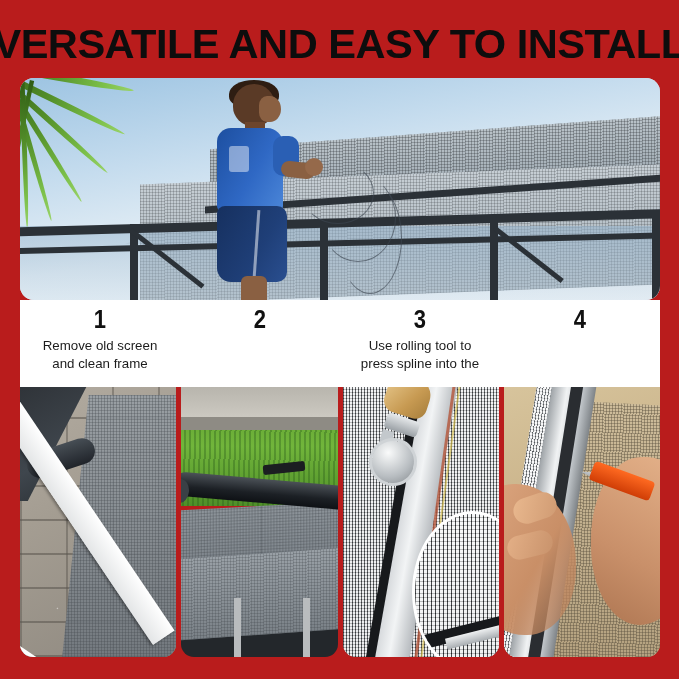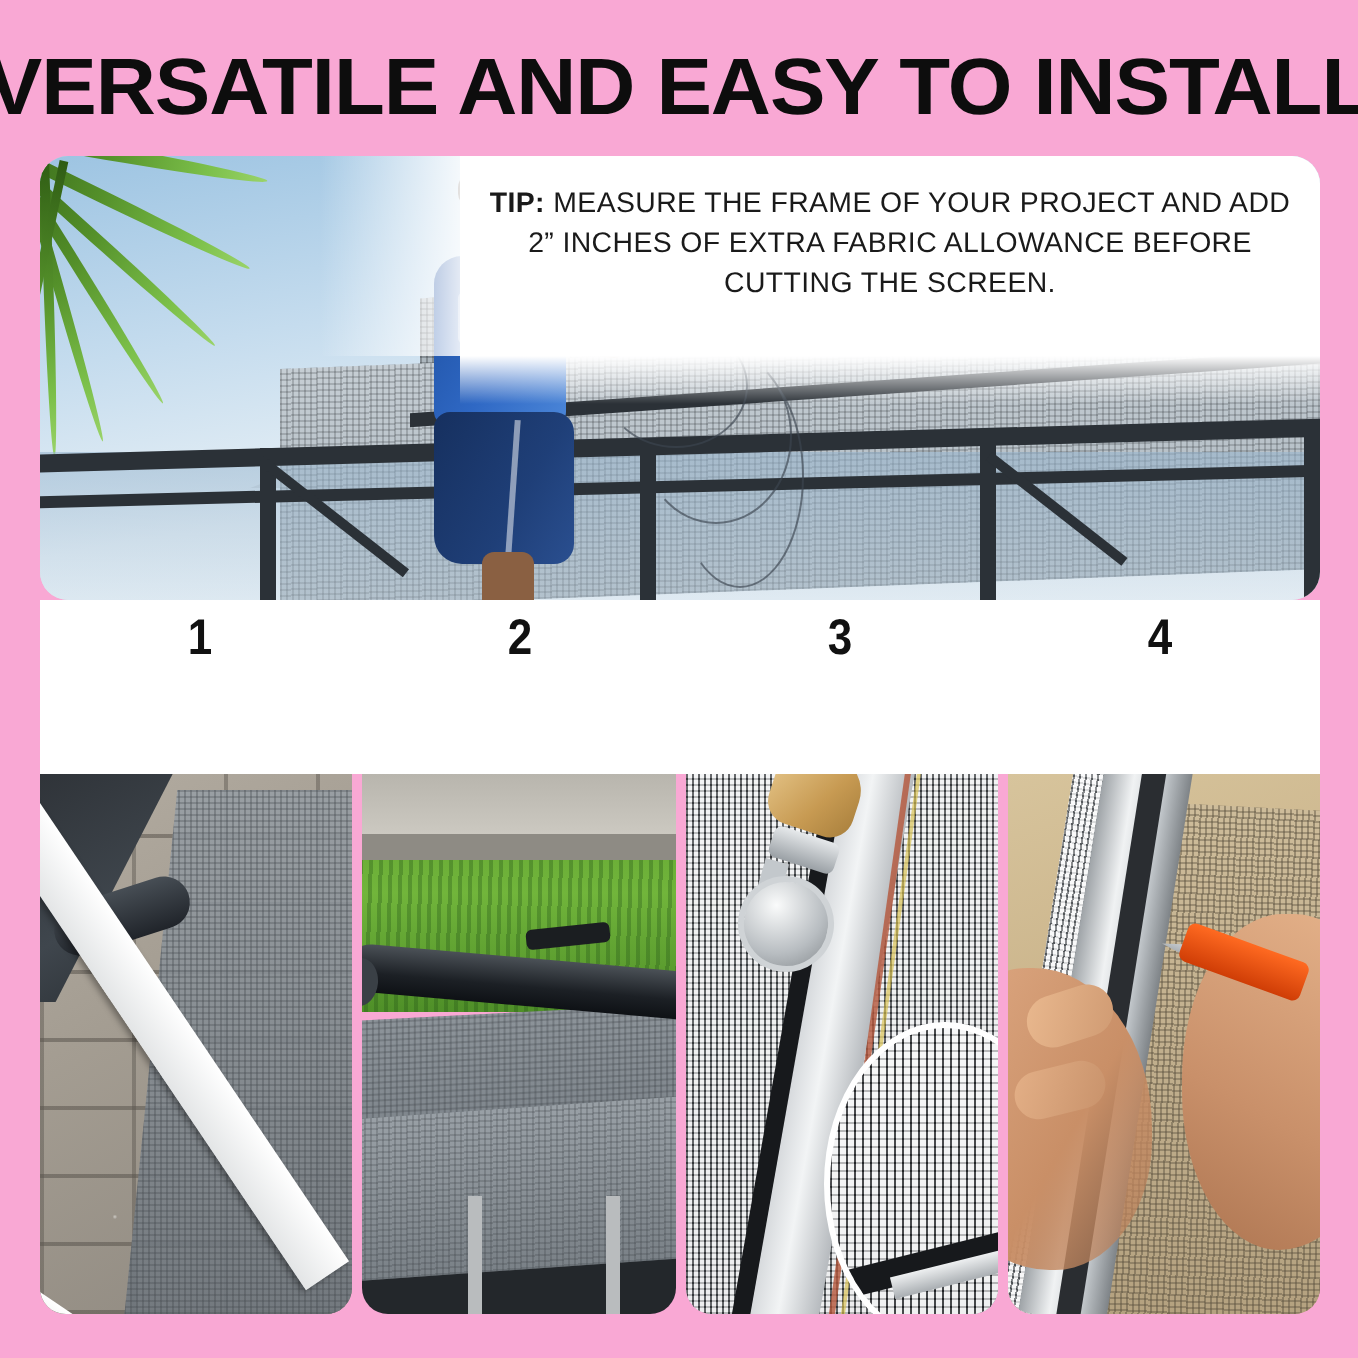--- a/index.html
+++ b/index.html
@@ -3,21 +3,21 @@
 <meta charset="utf-8">
 <title>Versatile And Easy To Install</title>
 <style>
   html,body{margin:0;padding:0;}
   body{
     width:679px;height:679px;overflow:hidden;
     background:#dde028;
     font-family:"Liberation Sans", sans-serif;
     -webkit-font-smoothing:antialiased;
   }
-  .page{position:relative;width:679px;height:679px;background:#f9a8d4;}
+  .page{position:relative;width:679px;height:679px;background:#b91c1c;}
 
   
   .title{
     position:absolute;left:0;top:20px;width:679px;
     text-align:center;
     font-family:"Liberation Sans", sans-serif;
     font-weight:bold;
     font-size:40px;
     letter-spacing:-0.5px;
     color:#0d0d0d;
@@ -363,35 +363,36 @@
         <div class="p-arm"></div>
         <div class="p-hand"></div>
         <div class="p-shorts"></div>
         <div class="p-stripe"></div>
         <div class="p-leg"></div>
       </div>
       <div class="wire" style="left:282px;top:84px;width:70px;height:60px;border-top-color:transparent;border-left-color:transparent;"></div>
       <div class="wire" style="left:300px;top:96px;width:74px;height:86px;border-top-color:transparent;border-left-color:transparent;"></div>
       <div class="wire" style="left:318px;top:104px;width:62px;height:110px;border-top-color:transparent;border-left-color:transparent;"></div>
 
-      <div class="tipbox">
-        <div class="tip-text"><b>TIP:</b><span> MEASURE THE FRAME OF YOUR PROJECT AND ADD 2” INCHES OF EXTRA FABRIC ALLOWANCE BEFORE CUTTING THE SCREEN.</span></div>
-      </div>
     </div>
   </div>
 
   <div class="captions">
     <div class="cap">
       <div class="cap-num">1</div>
+      <div class="cap-text">Remove old screen
+and clean frame</div>
     </div>
     <div class="cap">
       <div class="cap-num">2</div>
     </div>
     <div class="cap">
       <div class="cap-num">3</div>
+      <div class="cap-text">Use rolling tool to
+press spline into the</div>
     </div>
     <div class="cap">
       <div class="cap-num">4</div>
     </div>
   </div>
 
   <div class="strip">
 
     <div class="shot">
       <div class="pavers"></div>

